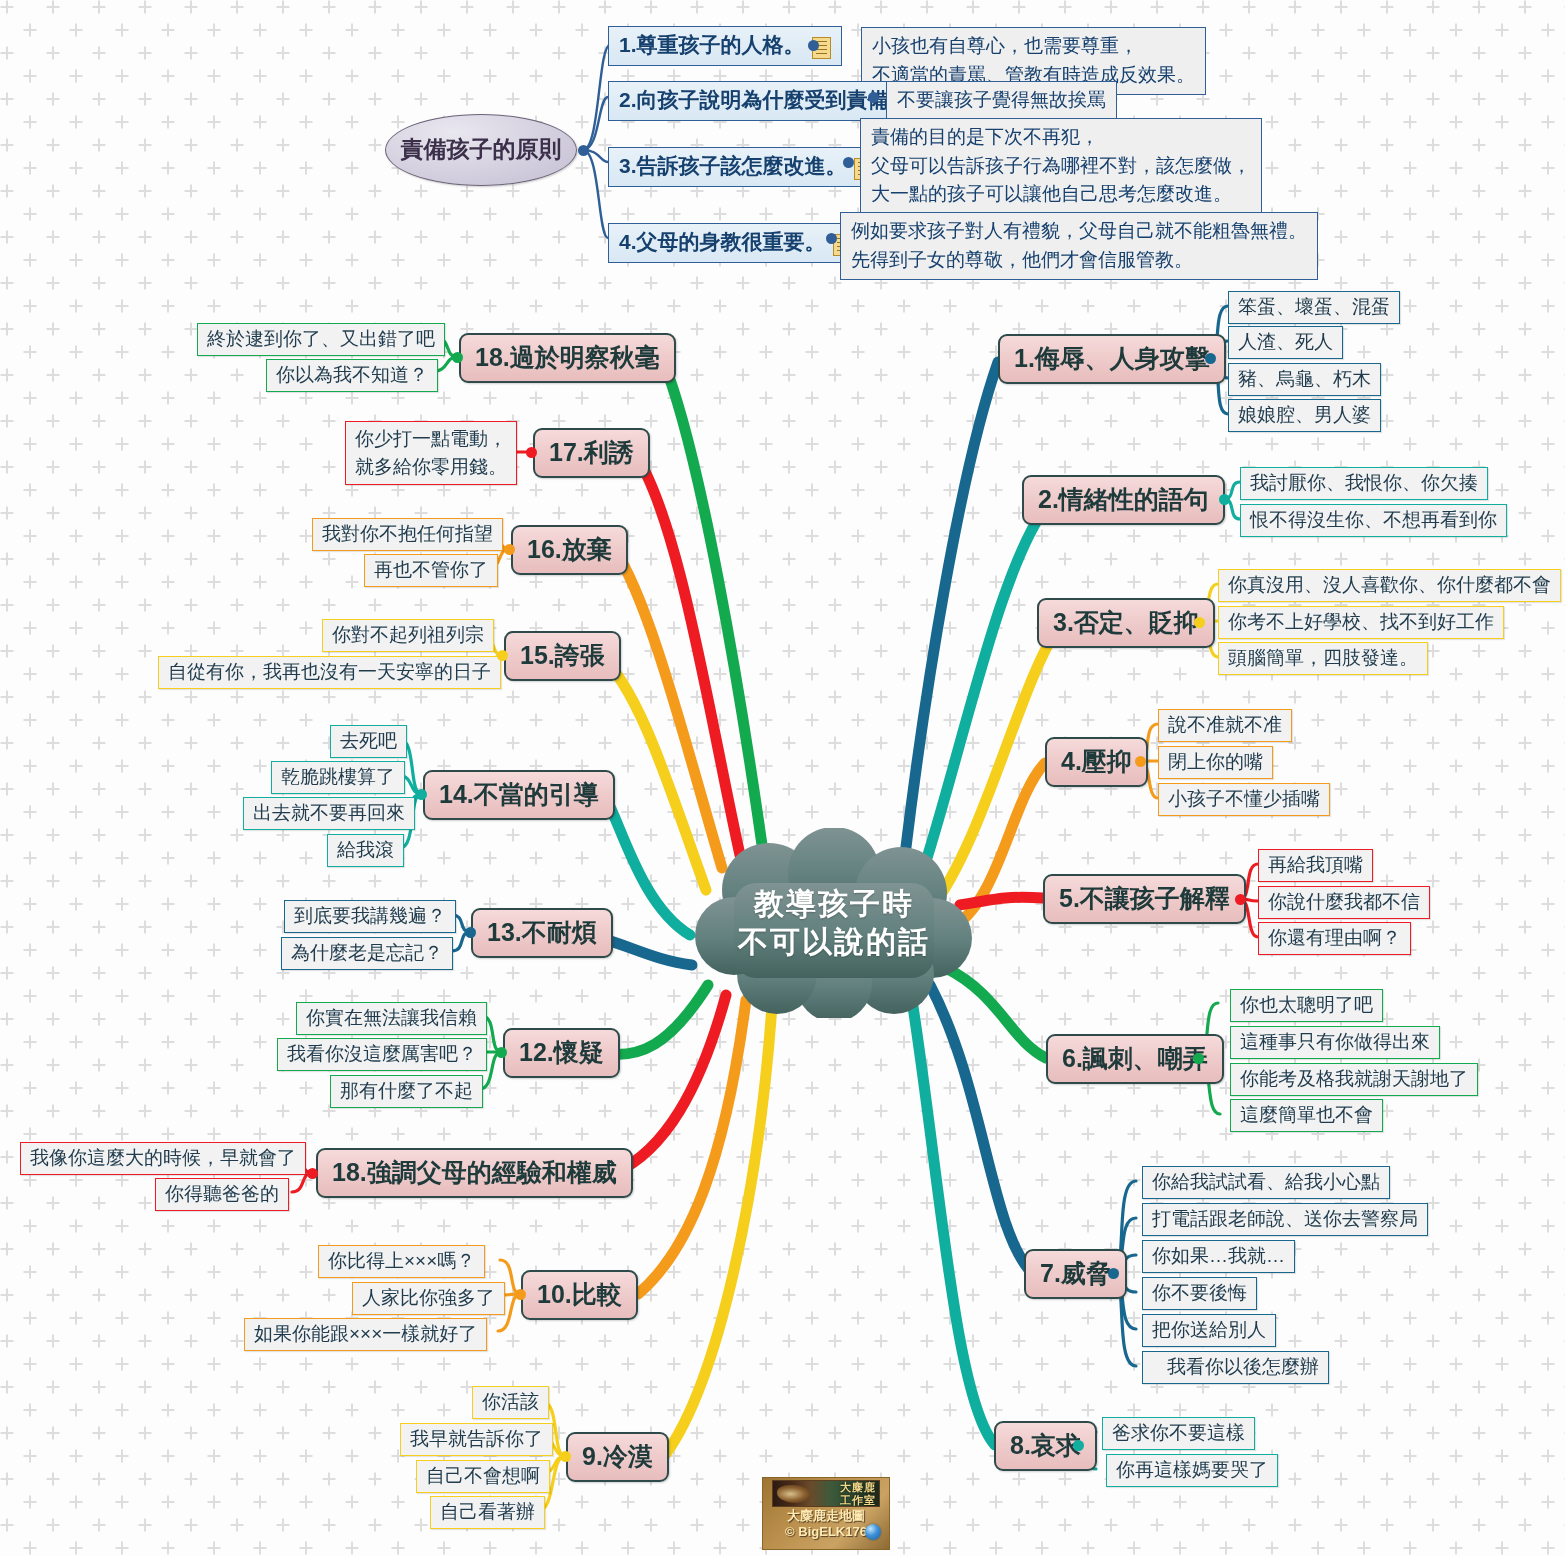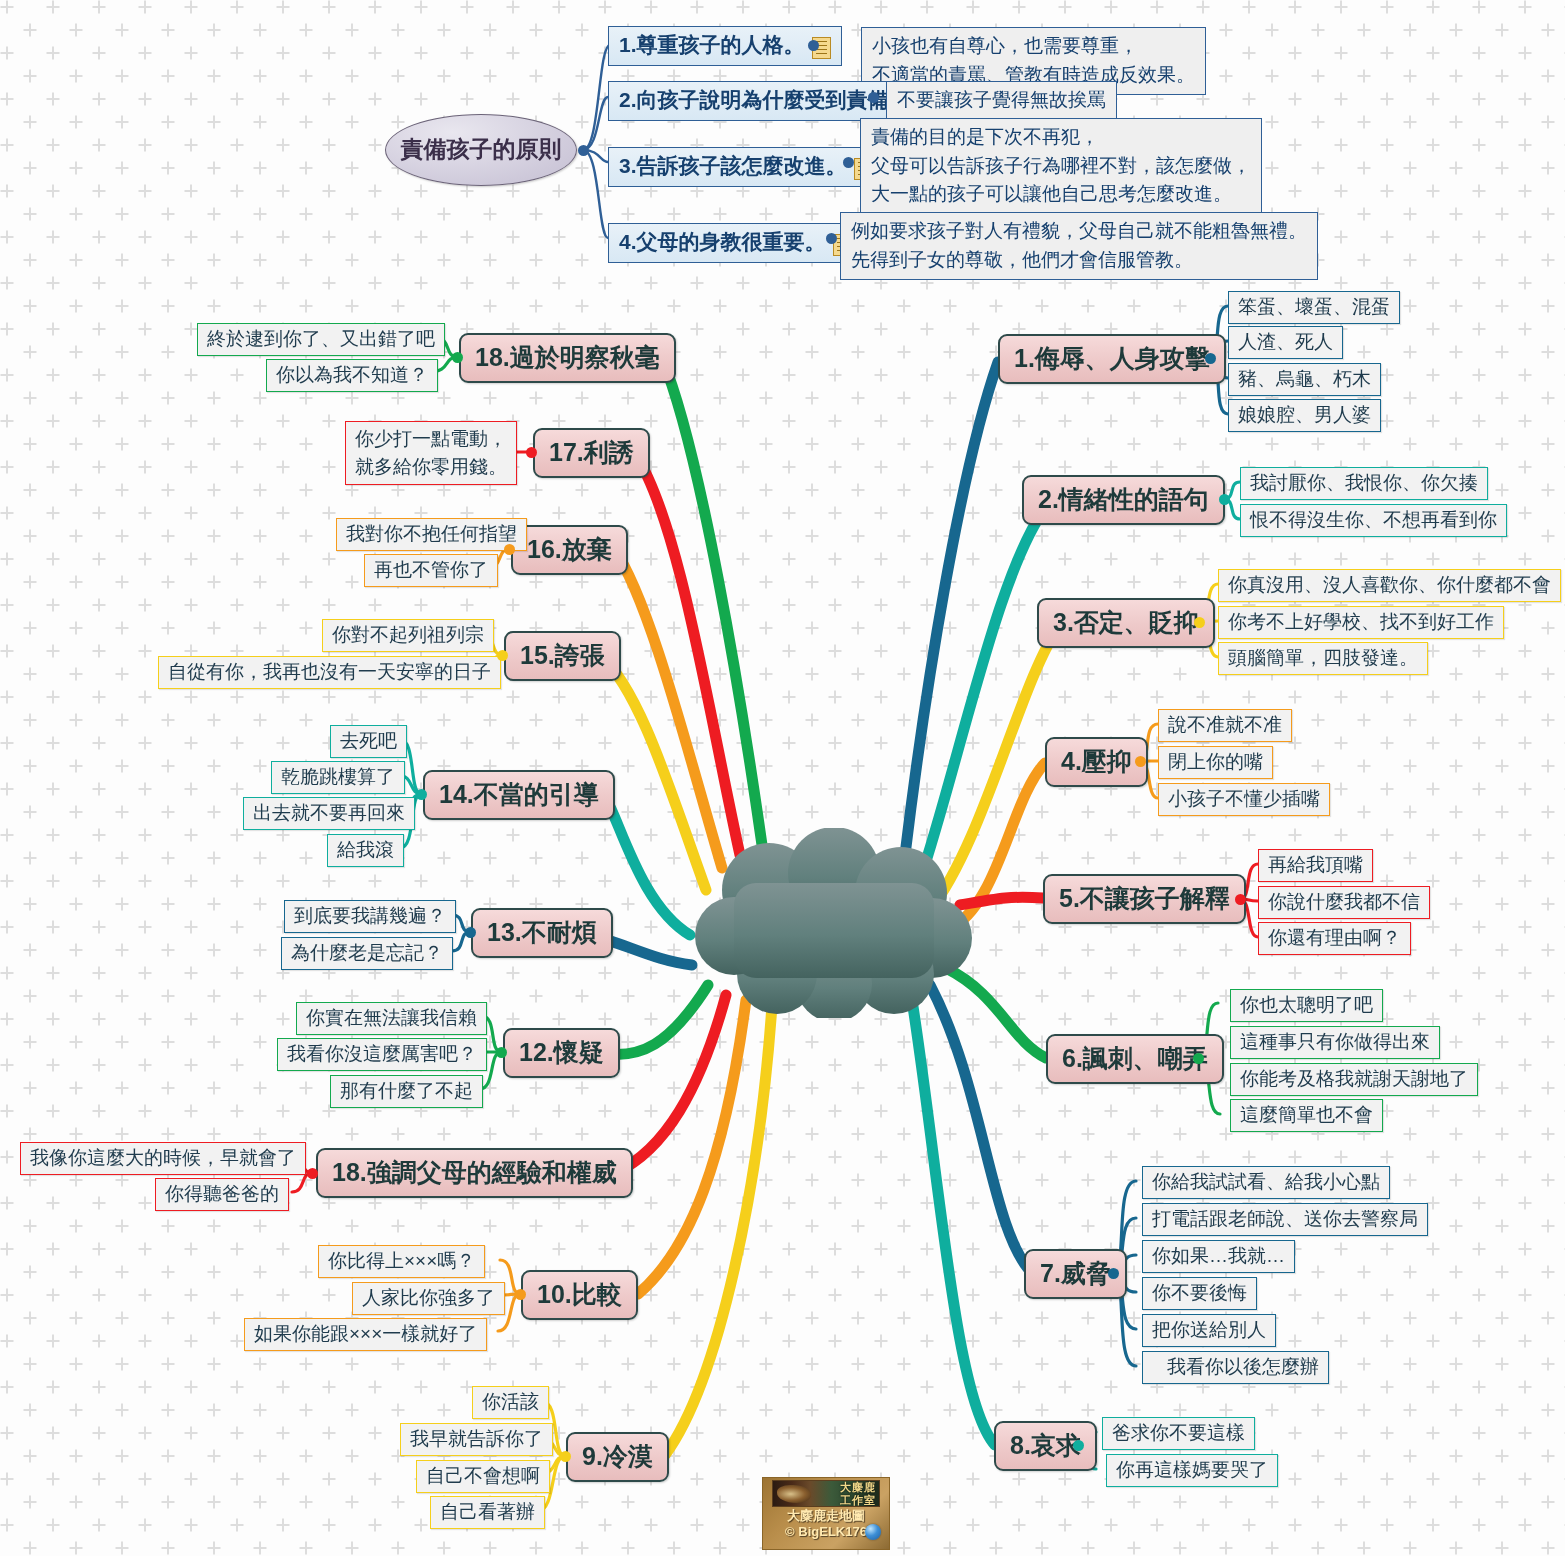--- a/index.html
+++ b/index.html
@@ -324,20 +324,24 @@
       <circle cx="145" cy="45" r="46"></circle>
       <circle cx="212" cy="65" r="46"></circle>
       <circle cx="243" cy="110" r="40"></circle>
       <circle cx="205" cy="146" r="40"></circle>
       <circle cx="145" cy="156" r="38"></circle>
       <circle cx="88" cy="146" r="40"></circle>
       <circle cx="45" cy="108" r="39"></circle>
       <rect x="45" y="55" width="200" height="95" rx="22"></rect>
     </g>
   </svg>
+  <div class="cloud-text">
+    <div>教導孩子時</div>
+    <div>不可以說的話</div>
+  </div>
 </div>
 
 <div class="node" id="oval-topic">責備孩子的原則</div>
 
 <div class="node blue-topic" style="left:608px;top:26px;">
   <span>1.尊重孩子的人格。</span>
   <span class="note-icon"></span>
 </div>
 <div class="node blue-note" style="left:828px;top:27px;margin-left:33px;">
   小孩也有自尊心，也需要尊重，<br>不適當的責罵、管教有時造成反效果。
@@ -439,21 +443,21 @@
 <div class="node leaf" style="left:281px;top:937px;border-color:#17678f;">為什麼老是忘記？</div>
 
 <div class="node leaf" style="left:330px;top:725px;border-color:#0fae9e;">去死吧</div>
 <div class="node leaf" style="left:271px;top:761px;border-color:#0fae9e;">乾脆跳樓算了</div>
 <div class="node leaf" style="left:243px;top:797px;border-color:#0fae9e;">出去就不要再回來</div>
 <div class="node leaf" style="left:327px;top:834px;border-color:#0fae9e;">給我滾</div>
 
 <div class="node leaf" style="left:322px;top:619px;border-color:#f5cf1b;">你對不起列祖列宗</div>
 <div class="node leaf" style="left:158px;top:656px;border-color:#f5cf1b;">自從有你，我再也沒有一天安寧的日子</div>
 
-<div class="node leaf" style="left:312px;top:518px;border-color:#f59b1c;margin-left:24px;">我對你不抱任何指望</div>
+<div class="node leaf" style="left:312px;top:518px;border-color:#f59b1c;">我對你不抱任何指望</div>
 <div class="node leaf" style="left:364px;top:554px;border-color:#f59b1c;">再也不管你了</div>
 
 <div class="node leaf multi" style="left:345px;top:421px;border-color:#ee1c22;text-align:left;">
   你少打一點電動，<br>就多給你零用錢。
 </div>
 
 <div class="node leaf" style="left:197px;top:323px;border-color:#13a94e;">終於逮到你了、又出錯了吧</div>
 <div class="node leaf" style="left:266px;top:359px;border-color:#13a94e;">你以為我不知道？</div>
 
 <div class="cdot" style="left:1205px;top:353px;background:#17678f;"></div>

